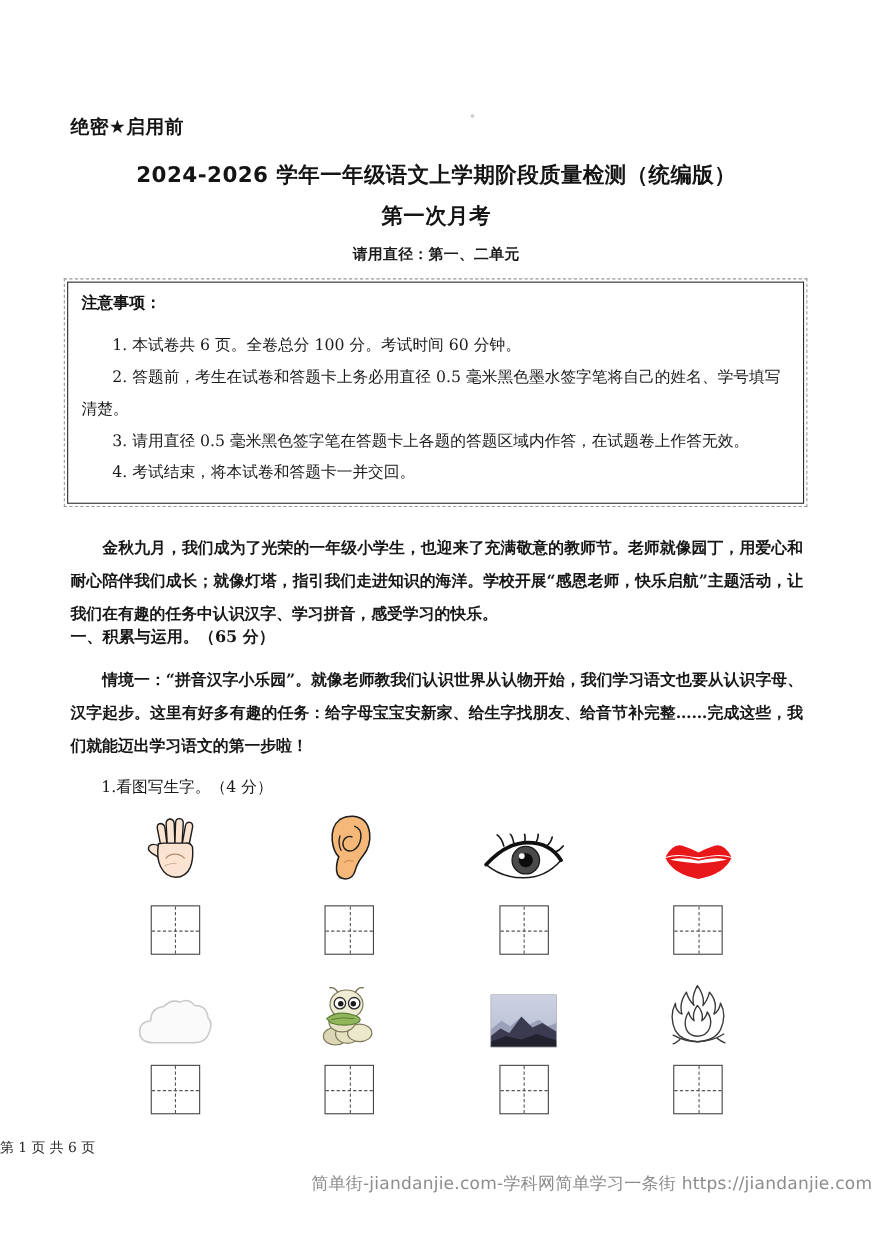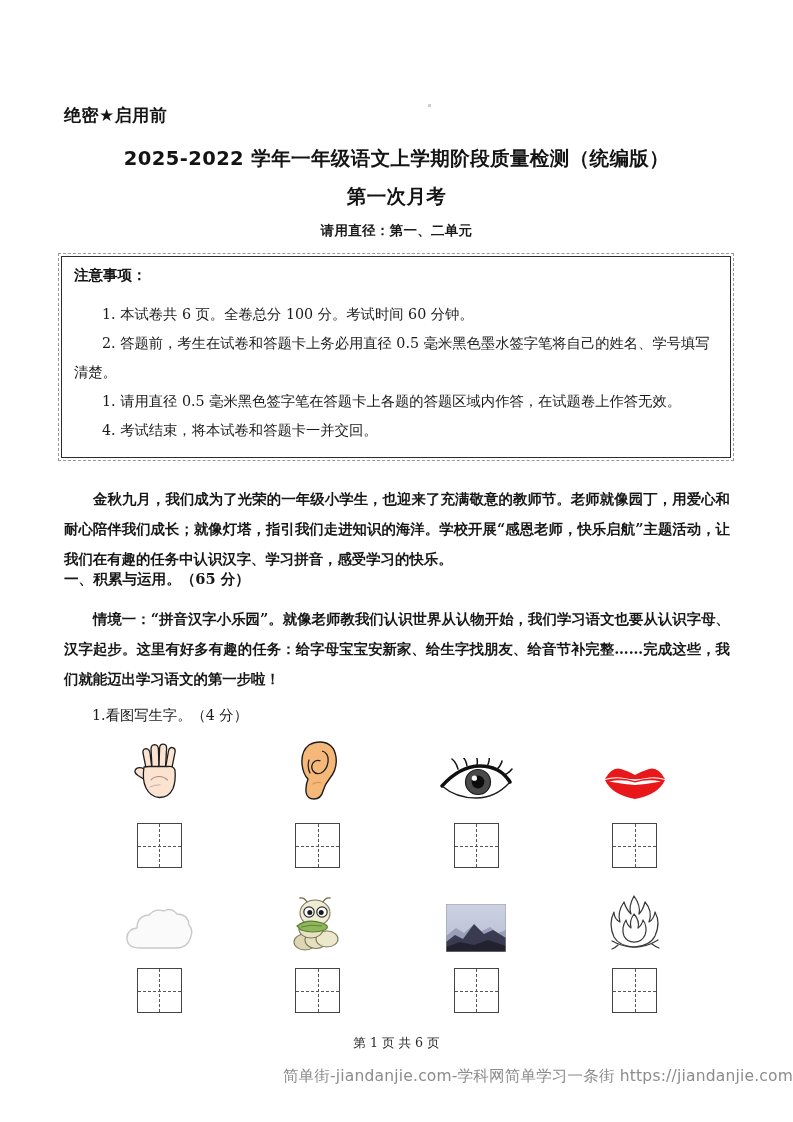--- a/index.html
+++ b/index.html
@@ -188,21 +188,20 @@
   #pic-row-1  { top: 738px; }
   #grid-row-1 { top: 823px; }
   #pic-row-2  { top: 888px; }
   #grid-row-2 { top: 968px; }
 
   
   .page-number {
     position: absolute;
     left: 0; right: 0;
     top: 1035px;
-    text-align: center;
     font-size: 12.6px;
     font-family: "DejaVu Serif", "Liberation Serif", serif;
     color: #2a2a2a;
   }
   .watermark {
     position: absolute;
     left: 0; right: 0;
     top: 1066px;
     text-align: right;
     font-size: 15.5px;
@@ -220,30 +219,30 @@
   }
 </style>
 </head>
 <body>
 
 <div class="page">
 
   <div class="tiny-dot"></div>
 
   <div class="secret-line">绝密★启用前</div>
-  <div class="doc-title">2025-2022 学年一年级语文上学期阶段质量检测（统编版）</div>
+  <div class="doc-title">2024-2026 学年一年级语文上学期阶段质量检测（统编版）</div>
   <div class="doc-subtitle">第一次月考</div>
   <div class="doc-scope">请用直径：第一、二单元</div>
 
   <div class="notice-outer">
     <div class="notice-inner">
       <div class="notice-title">注意事项：</div>
       <div class="notice-item">1. 本试卷共 6 页。全卷总分 100 分。考试时间 60 分钟。</div>
       <div class="notice-item">2. 答题前，考生在试卷和答题卡上务必用直径 0.5 毫米黑色墨水签字笔将自己的姓名、学号填写清楚。</div>
-      <div class="notice-item">1. 请用直径 0.5 毫米黑色签字笔在答题卡上各题的答题区域内作答，在试题卷上作答无效。</div>
+      <div class="notice-item">3. 请用直径 0.5 毫米黑色签字笔在答题卡上各题的答题区域内作答，在试题卷上作答无效。</div>
       <div class="notice-item">4. 考试结束，将本试卷和答题卡一并交回。</div>
     </div>
   </div>
 
   <div class="body-para" id="intro-para">金秋九月，我们成为了光荣的一年级小学生，也迎来了充满敬意的教师节。老师就像园丁，用爱心和耐心陪伴我们成长；就像灯塔，指引我们走进知识的海洋。学校开展“感恩老师，快乐启航”主题活动，让我们在有趣的任务中认识汉字、学习拼音，感受学习的快乐。</div>
   <div class="section-head" id="scene-head">一、积累与运用。（65 分）</div>
   <div class="body-para" id="scene-para">情境一：“拼音汉字小乐园”。就像老师教我们认识世界从认物开始，我们学习语文也要从认识字母、汉字起步。这里有好多有趣的任务：给字母宝宝安新家、给生字找朋友、给音节补完整……完成这些，我们就能迈出学习语文的第一步啦！</div>
   <div class="q-line" id="q1-line">1.看图写生字。（4 分）</div>
 
   <div class="pic-row" id="pic-row-1">

